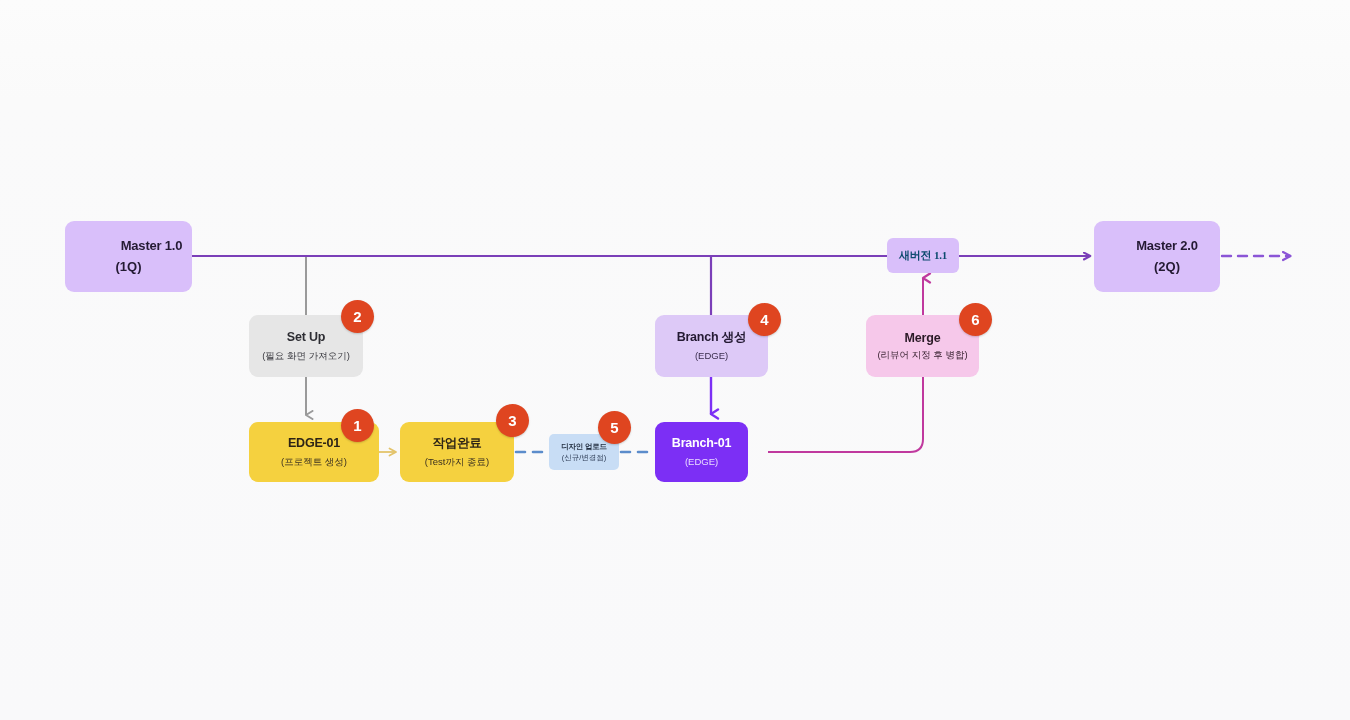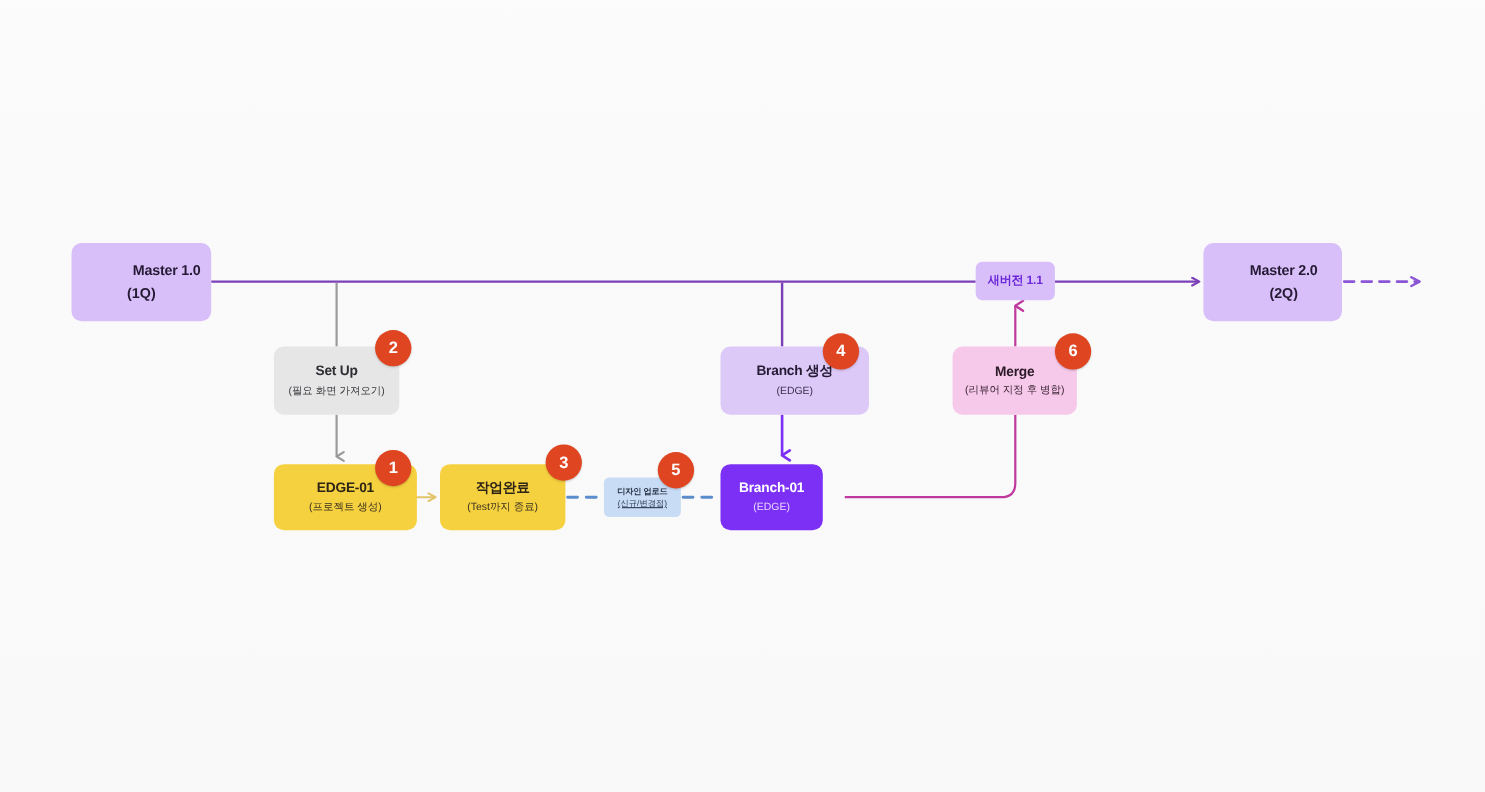--- a/index.html
+++ b/index.html
@@ -56,24 +56,24 @@
     background: #f5d13f; color: #2d2416;
   }
   .n-done .t1 { font-size: 12.5px; }
   .n-done .t2 { font-size: 9.5px; color: #3a3020; margin-top: 4px; }
 
   .n-upload {
     left: 549px; top: 434px; width: 70px; height: 36px;
     background: #c8ddf5; color: #1f2b3d; border-radius: 5px;
   }
   .n-upload .t1 { font-size: 7.5px; }
-  .n-upload .t2 { font-size: 7.5px; font-weight: normal; color: #2a3952; margin-top: 2px; text-decoration: underline; }
+  .n-upload .t2 { font-size: 7.5px; font-weight: normal; color: #2a3952; margin-top: 2px; }
 
   .n-branchmake {
-    left: 655px; top: 315px; width: 135px; height: 62px;
+    left: 655px; top: 315px; width: 113px; height: 62px;
     background: #ddc9f7; color: #241a33;
   }
   .n-branchmake .t1 { font-size: 12.5px; }
   .n-branchmake .t2 { font-size: 9.5px; color: #3a2d4d; margin-top: 4px; }
 
   .n-branch01 {
     left: 655px; top: 422px; width: 93px; height: 60px;
     background: #7c2ff5; color: #ffffff;
   }
   .n-branch01 .t1 { font-size: 12.5px; }
@@ -81,21 +81,21 @@
 
   .n-merge {
     left: 866px; top: 315px; width: 113px; height: 62px;
     background: #f6c8ea; color: #2b1a26;
   }
   .n-merge .t1 { font-size: 12.5px; }
   .n-merge .t2 { font-size: 9.5px; color: #3b2433; margin-top: 3px; }
 
   .n-newver {
     left: 887px; top: 238px; width: 72px; height: 35px;
-    background: #d9bffa; color: #6d28d9; border-radius: 6px;
+    background: #d9bffa; color: #0c4a6e; border-radius: 6px; font-family: Liberation Serif, serif;
   }
   .n-newver .t1 { font-size: 11px; }
 
   .n-master2 {
     left: 1094px; top: 221px; width: 126px; height: 71px;
     background: #d9bffa; color: #241a33; padding-left: 20px;
   }
   .n-master2 .t1 { font-size: 13px; }
   .n-master2 .t2 { font-size: 13px; font-weight: bold; }
 

